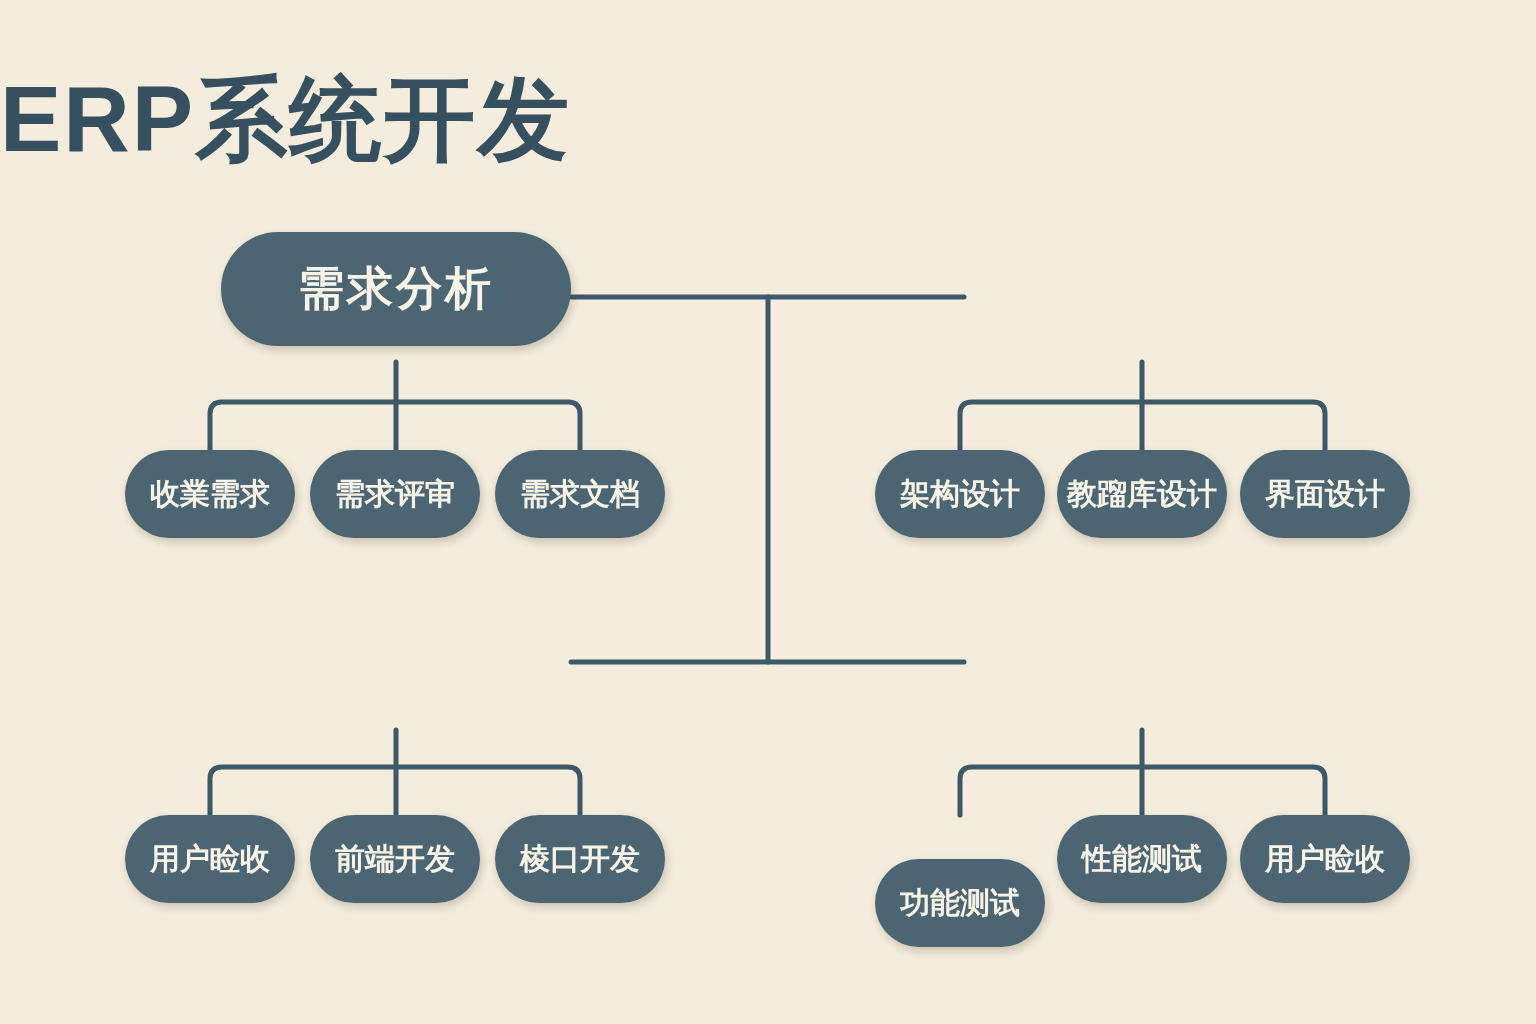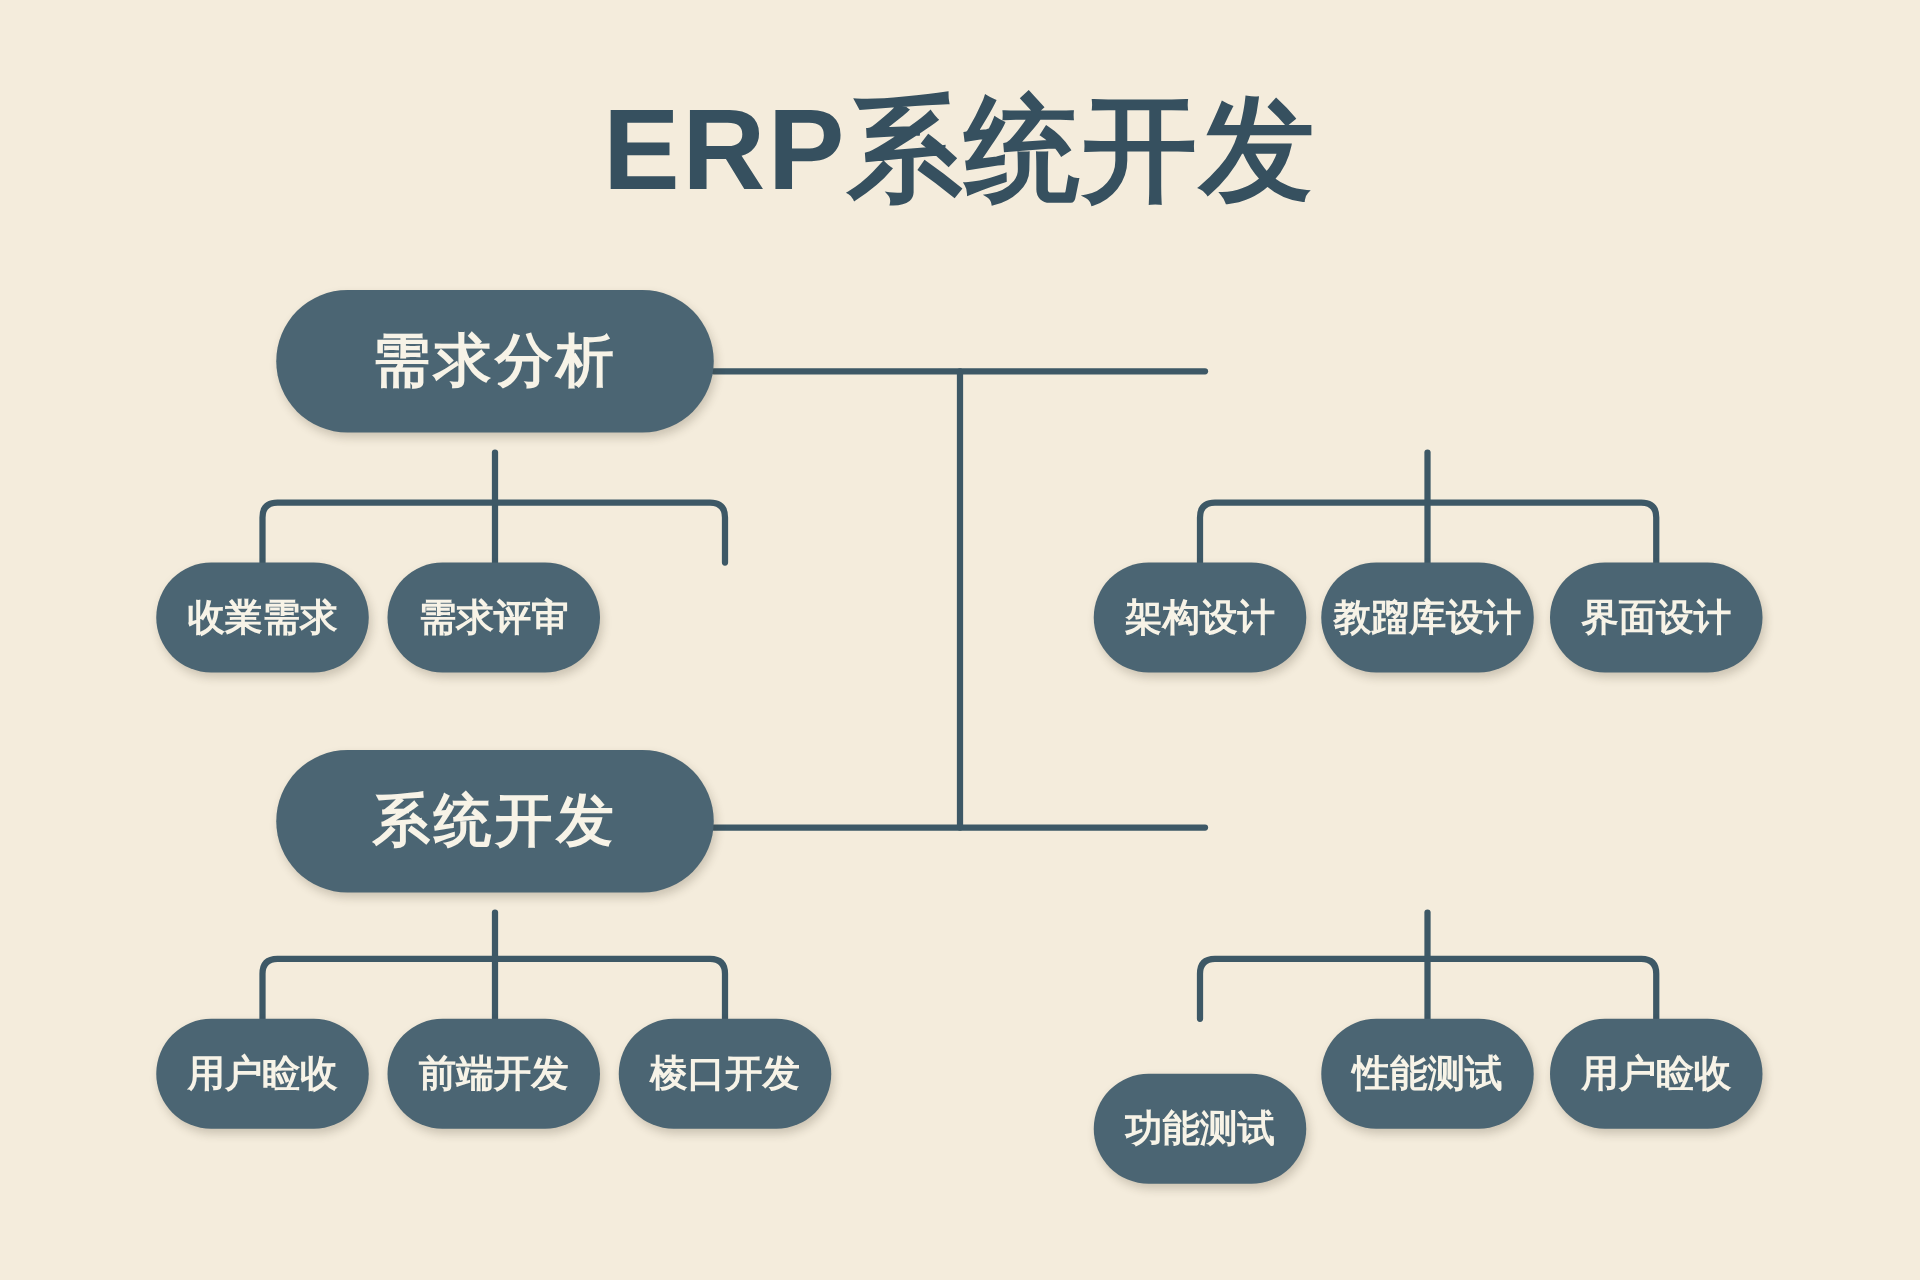--- a/index.html
+++ b/index.html
@@ -14,21 +14,21 @@
   body{
     background:var(--background);
     font-family:"Liberation Sans","DejaVu Sans",sans-serif;
     position:relative;
     overflow:hidden;
   }
   .stage{position:absolute;inset:0;}
   .title{
     position:absolute;
     top:58px;left:0;width:100%;
-    text-align:center;
+    text-align:left;
     font-size:92px;
     font-weight:bold;
     letter-spacing:2px;
     color:var(--title);
   }
   svg.connectors{position:absolute;left:0;top:0;width:1536px;height:1024px;}
   svg.connectors path{
     stroke:var(--line);
     stroke-width:5;
     fill:none;
@@ -105,34 +105,34 @@
 
   <div class="node node-parent p0">
     <span>需求分析</span>
   </div>
   <div class="node node-child c00">
     <span>收業需求</span>
   </div>
   <div class="node node-child c01">
     <span>需求评审</span>
   </div>
+  <div class="node node-child c02">
+    <span>需求文档</span>
+  </div>
 
   <div class="node node-child c10">
     <span>架构设计</span>
   </div>
   <div class="node node-child c11">
     <span>教蹓库设计</span>
   </div>
   <div class="node node-child c12">
     <span>界面设计</span>
   </div>
 
-  <div class="node node-parent p2">
-    <span>系统开发</span>
-  </div>
   <div class="node node-child c20">
     <span>用户睑收</span>
   </div>
   <div class="node node-child c21">
     <span>前端开发</span>
   </div>
   <div class="node node-child c22">
     <span>棱口开发</span>
   </div>
 

